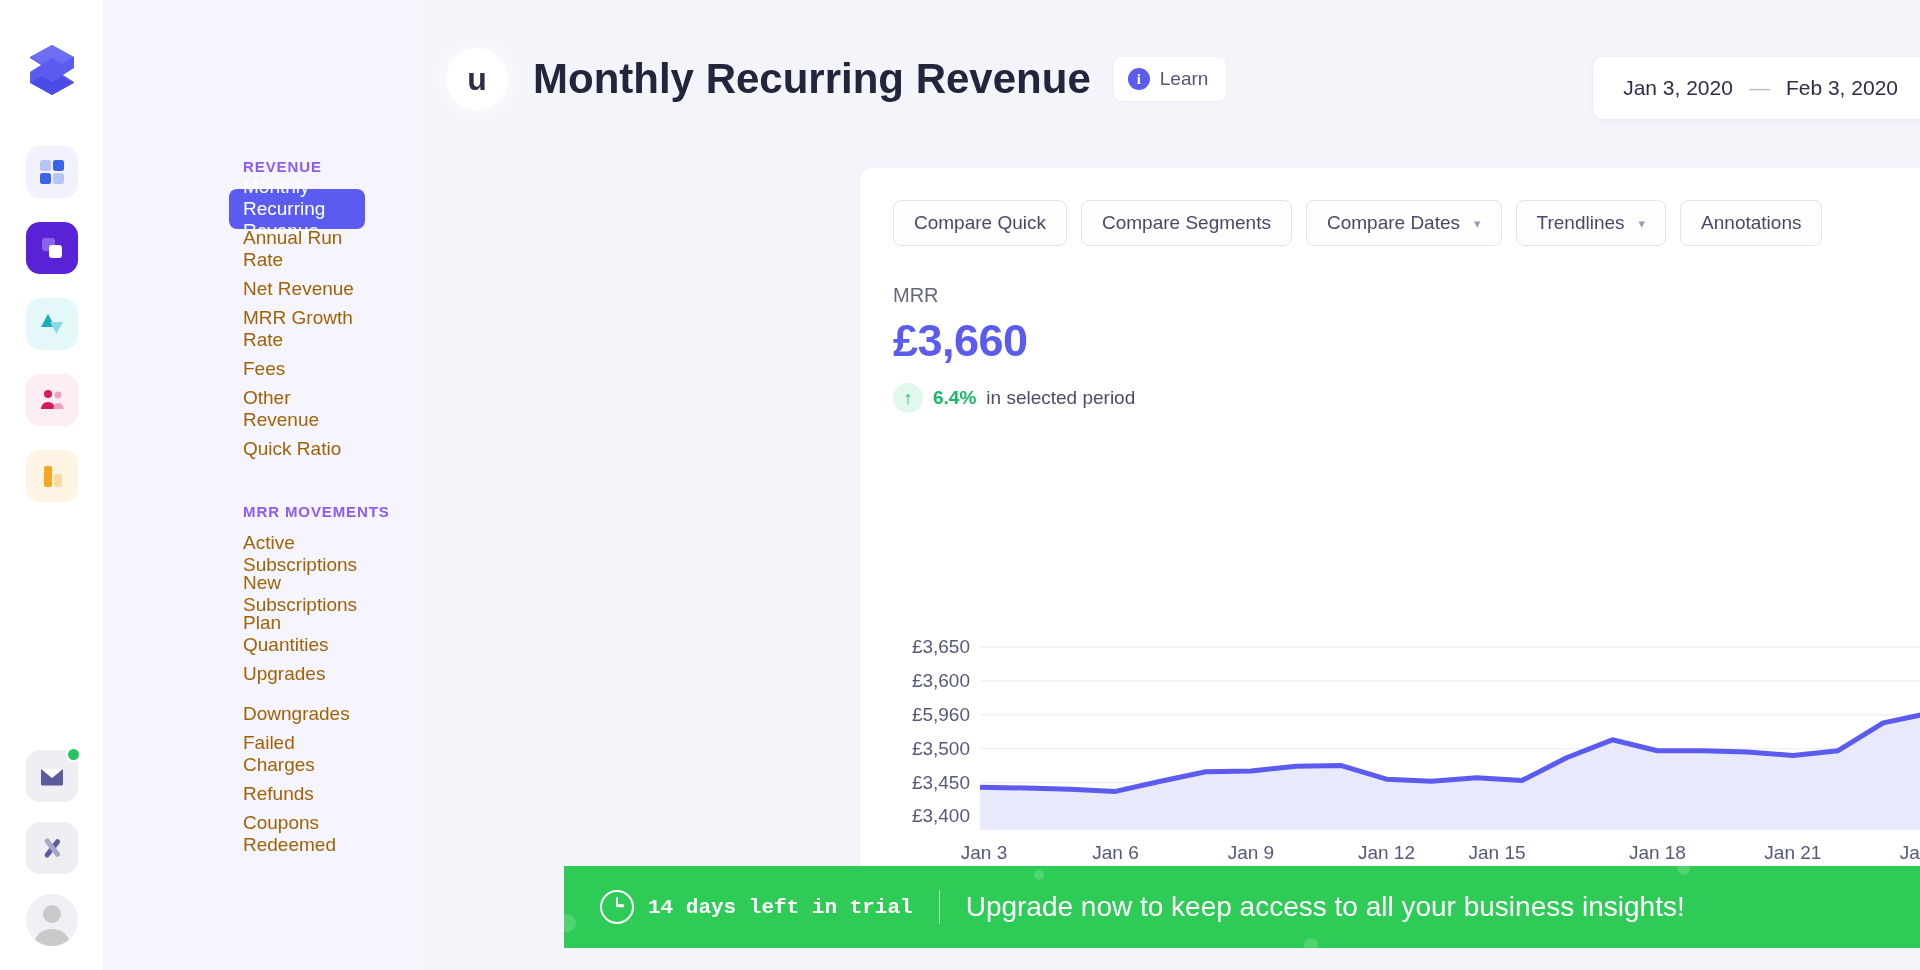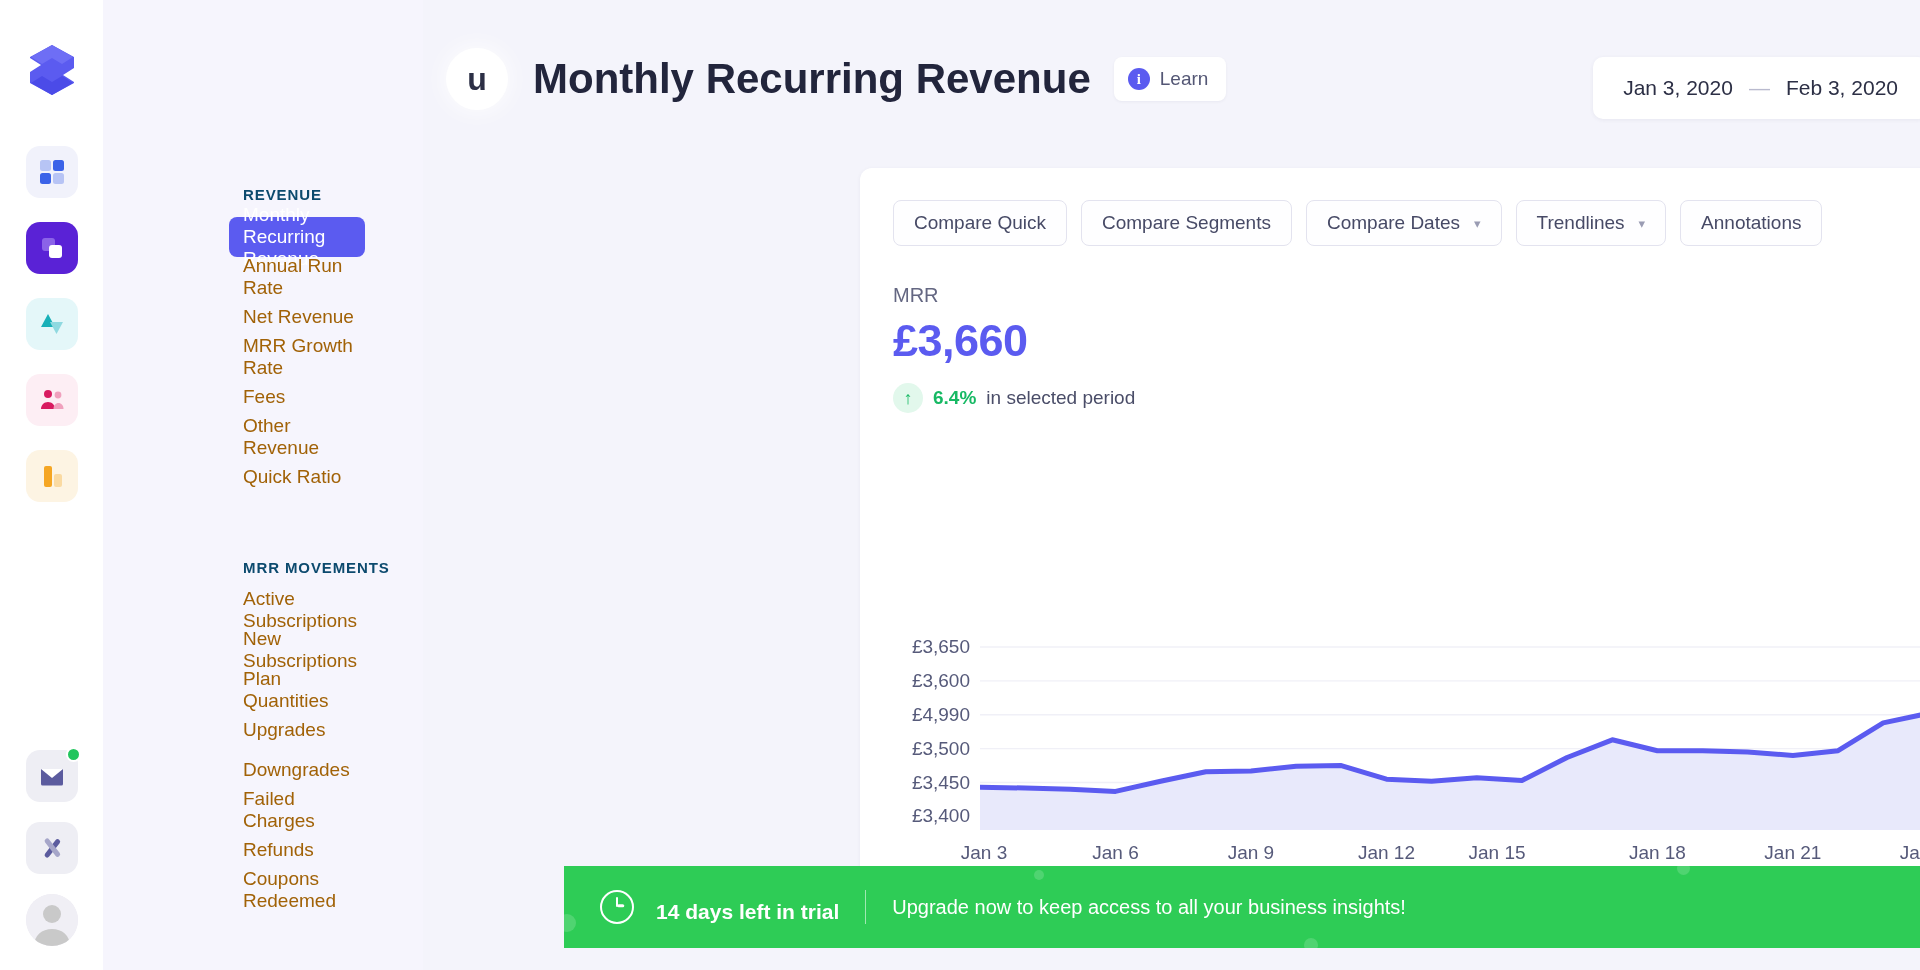--- a/index.html
+++ b/index.html
@@ -40,21 +40,21 @@
   }
 
   
   .nav {
     width: 320px; flex: 0 0 320px; height: 970px;
     background: #f6f5fd; padding-top: 158px;
     position: relative; z-index: 2;
   }
   .nav-section {
     font-size: 15px; font-weight: 700; letter-spacing: .9px;
-    color: #0c4a6e; padding: 0 0 14px 140px; text-transform: uppercase; margin-top: 28px;
+    color: #8b5cf6; padding: 0 0 14px 140px; text-transform: uppercase;
   }
   .nav-section.second { padding-top: 34px; }
   .nav-item {
     height: 40px; margin: 0 58px 0 126px;
     display: flex; align-items: center; padding-left: 14px;
     border-radius: 8px; font-size: 19px; color: #a16207; cursor: pointer;
   }
   .nav-item.active { background: #5b5bf0; color: #fff; font-weight: 400; }
 
   
@@ -152,33 +152,33 @@
   }
 
   
   .banner {
     position: absolute; left: 141px; top: 866px;
     width: 1779px; height: 82px; background: #2ecc56;
     display: flex; align-items: center; padding: 0 26px 0 36px; z-index: 5;
     overflow: hidden;
   }
   .bnr-bubble { position: absolute; border-radius: 50%; background: rgba(255,255,255,.16); }
-  .bnr-left { display: flex; align-items: flex-end; gap: 22px; position: relative; z-index: 2; }
+  .bnr-left { display: flex; align-items: center; gap: 14px; position: relative; z-index: 2; font-family: Liberation Mono, monospace; }
   .clock {
     width: 34px; height: 34px; border-radius: 50%;
     border: 2.5px solid #fff; position: relative;
   }
   .clock::before, .clock::after {
     content: ""; position: absolute; background: #fff; border-radius: 2px;
   }
   .clock::before { width: 2.5px; height: 10px; left: 13.5px; top: 5px; }
   .clock::after { width: 2.5px; height: 7px; left: 13.5px; top: 14px; transform: rotate(-90deg); transform-origin: top center; }
   .bnr-bold { font-size: 21px; font-weight: 700; color: #fff; white-space: nowrap; }
   .bnr-sep { width: 1px; height: 34px; background: rgba(255,255,255,.55); margin: 0 26px; }
-  .bnr-msg { font-size: 20px; color: #fff; white-space: nowrap; position: relative; z-index: 2; }
+  .bnr-msg { font-size: 28px; color: #fff; white-space: nowrap; position: relative; z-index: 2; }
 </style>
 </head>
 <body>
 
 <div class="app">
 
   <div class="rail">
     <div class="brand-logo">
       <svg viewBox="0 0 56 56" width="56" height="56">
         <path d="M28 3 L50 15 L50 26 L39 33 L50 40 L50 41 L28 53 L6 41 L6 30 L17 23 L6 16 L6 15 Z" fill="#5b5bf0"></path>
@@ -347,21 +347,21 @@
           <span class="delta-pct">6.4%</span>
           <span>in selected period</span>
         </div>
       </div>
 
       <div class="chart-wrap">
         <div class="y-labels" id="y-labels">
             <div class="y-lab" style="top: 186.441px;">£3,400</div>
             <div class="y-lab" style="top: 152.542px;">£3,450</div>
             <div class="y-lab" style="top: 118.644px; margin-left: 43px;">£3,500</div>
-            <div class="y-lab" style="top: 84.7458px;">£4,990</div>
+            <div class="y-lab" style="top: 84.7458px;">£5,960</div>
             <div class="y-lab" style="top: 50.8475px;">£3,600</div>
             <div class="y-lab" style="top: 16.9492px;">£3,650</div>
           </div>
         <div class="plot">
           <svg id="plot-svg" width="1400" height="200" viewBox="0 0 1400 200" preserveAspectRatio="none">
               <line x1="0" x2="1400" y1="186.4406779661017" y2="186.4406779661017" stroke="#f0f0f7" stroke-width="1.4" vector-effect="non-scaling-stroke"></line>
               <line x1="0" x2="1400" y1="152.54237288135593" y2="152.54237288135593" stroke="#f0f0f7" stroke-width="1.4" vector-effect="non-scaling-stroke"></line>
               <line x1="0" x2="1400" y1="118.64406779661016" y2="118.64406779661016" stroke="#f0f0f7" stroke-width="1.4" vector-effect="non-scaling-stroke"></line>
               <line x1="0" x2="1400" y1="84.7457627118644" y2="84.7457627118644" stroke="#f0f0f7" stroke-width="1.4" vector-effect="non-scaling-stroke"></line>
               <line x1="0" x2="1400" y1="50.847457627118644" y2="50.847457627118644" stroke="#f0f0f7" stroke-width="1.4" vector-effect="non-scaling-stroke"></line>

